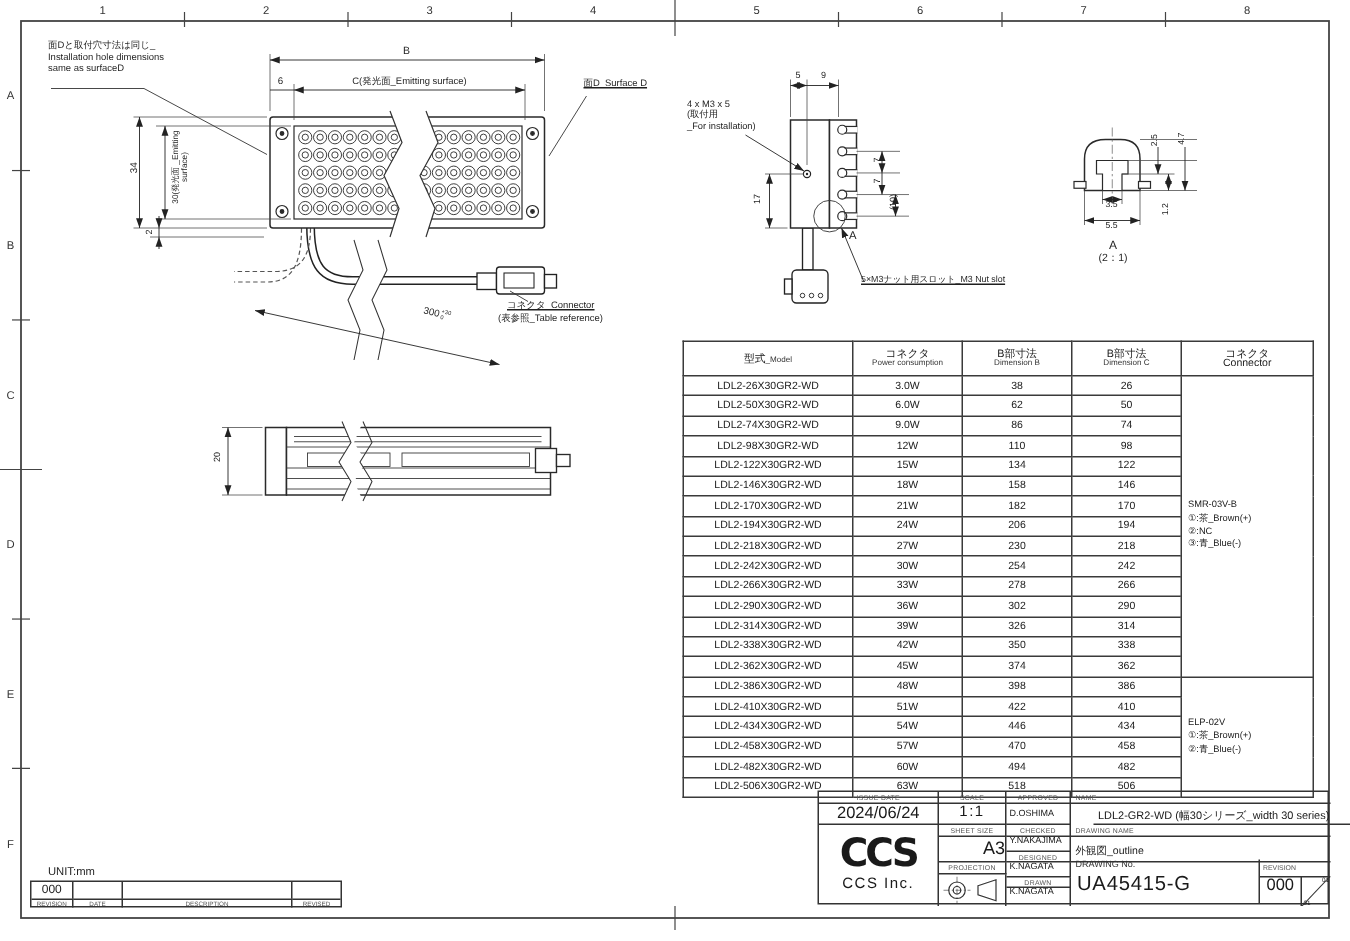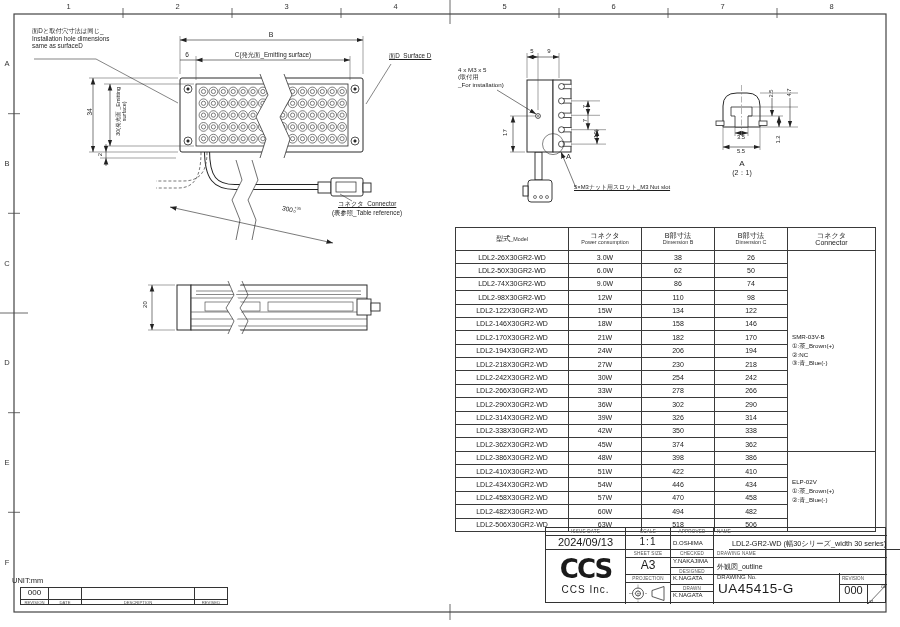--- a/index.html
+++ b/index.html
@@ -645,30 +645,30 @@
           <td>63W</td>
           <td>518</td>
           <td>506</td>
         </tr>
       </tbody>
   </table>
 
 
   <div class="tblock">
     <div class="tb tb-h" style="left:0;top:0;width:80px;height:8px;">ISSUE DATE</div>
-    <div class="tb" style="left:0;top:8px;width:80px;height:14px;font-size:11px;text-align:center;">2024/09/13</div>
+    <div class="tb" style="left:0;top:8px;width:80px;height:14px;font-size:11px;text-align:center;">2024/06/24</div>
     <div class="tb noB" style="left:0;top:22px;width:80px;height:54px;">
       <div class="logo-ccs">CCS</div>
       <div class="logo-inc">CCS Inc.</div>
     </div>
 
     <div class="tb tb-h" style="left:80px;top:0;width:45px;height:8px;">SCALE</div>
     <div class="tb" style="left:80px;top:8px;width:45px;height:14px;font-size:10px;text-align:center;letter-spacing:1px;">1:1</div>
     <div class="tb tb-h" style="left:80px;top:22px;width:45px;height:8px;">SHEET  SIZE</div>
-    <div class="tb" style="left:80px;top:30px;width:45px;height:17px;font-size:12px;text-align:center;">A3</div>
+    <div class="tb" style="left:80px;top:30px;width:45px;height:17px;font-size:12px;text-align:right;">A3</div>
     <div class="tb tb-h" style="left:80px;top:47px;width:45px;height:8px;">PROJECTION</div>
     <div class="tb noB" style="left:80px;top:55px;width:45px;height:21px;">
       <svg width="45" height="21" viewBox="0 0 45 21">
         <g stroke="#333" fill="none" stroke-width="0.8">
           <circle cx="12" cy="10.5" r="5.5"></circle>
             <circle cx="12" cy="10.5" r="2.5"></circle>
           <line x1="3" y1="10.5" x2="21" y2="10.5" stroke-width="0.4" stroke-dasharray="4,1.5,1,1.5"></line>
           <line x1="12" y1="1.5" x2="12" y2="19.5" stroke-width="0.4" stroke-dasharray="4,1.5,1,1.5"></line>
           <path d="M26,7.5 L38,3.5 L38,17.5 L26,13.5 Z"></path>
         </g>
@@ -698,21 +698,21 @@
       <div style="position:absolute;left:28px;top:9px;width:19px;height:20px;">
         <svg width="19" height="20" viewBox="0 0 19 20" style="position:absolute;left:0;top:0;">
             <line x1="0" y1="20" x2="19" y2="0" stroke="#333" stroke-width="0.7"></line>
           </svg>
         <span style="position:absolute;right:1px;top:0;font-size:4.2px;">01</span>
         <span style="position:absolute;left:1px;bottom:0;font-size:4.2px;">01</span>
       </div>
     </div>
   </div>
 
-  <div class="lbl" style="left:12px;top:576px;font-size:7.5px;">UNIT:mm</div>
+  <div class="lbl" style="left:32px;top:576px;font-size:7.5px;">UNIT:mm</div>
   <div class="revstrip">
     <div class="rs" style="left:0;top:0;width:28px;height:11px;font-size:8px;text-align:center;">000</div>
     <div class="rs" style="left:28px;top:0;width:33px;height:11px;"></div>
     <div class="rs" style="left:61px;top:0;width:113px;height:11px;"></div>
     <div class="rs" style="left:0;top:11px;width:28px;height:6px;border-top:0.8px solid #333;">
         <div class="rs-lbl">REVISION</div>
       </div>
     <div class="rs" style="left:28px;top:11px;width:33px;height:6px;border-top:0.8px solid #333;">
         <div class="rs-lbl">DATE</div>
       </div>

